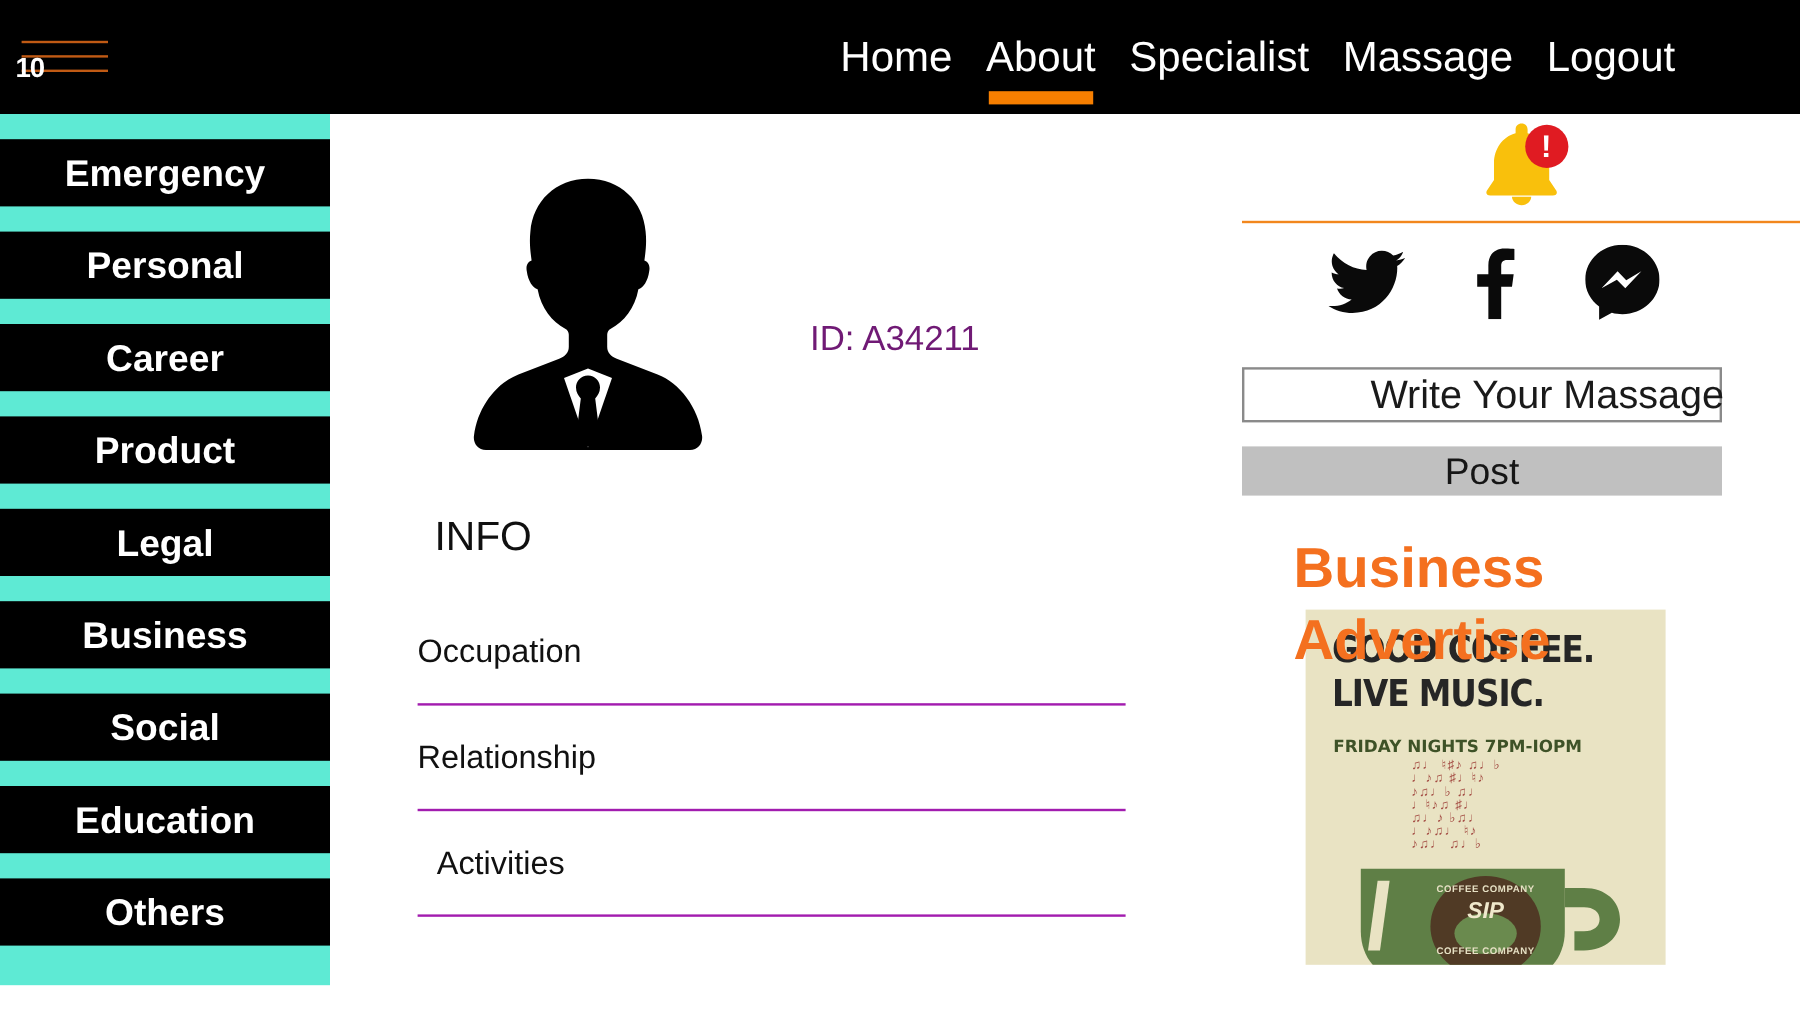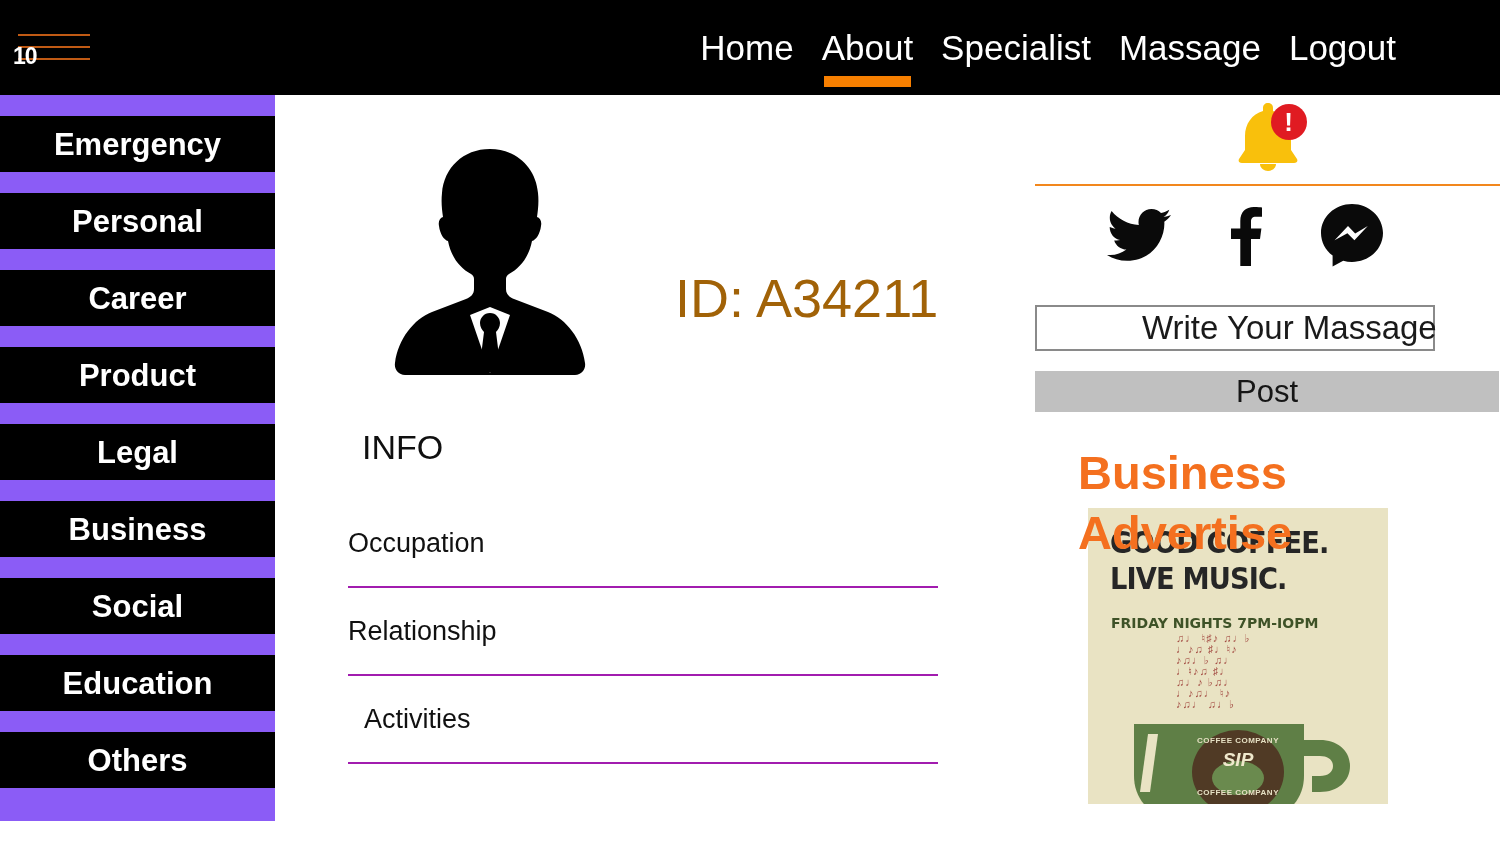--- a/index.html
+++ b/index.html
@@ -55,21 +55,21 @@
     left: 16px; right: 16px;
     bottom: -22px;
     height: 11px;
     background: #f77f00;
   }
 
   
   .sidebar {
     position: absolute; left: 0; top: 95px;
     width: 275px; height: 726px;
-    background: #8b5cf6;
+    background: #5eead4;
     overflow: hidden;
     text-decoration: underline;
   }
   .side-item {
     position: relative;
     height: 56px;
     margin-bottom: 21px;
     background: #000000;
     color: #ffffff;
     font-size: 31px;
@@ -94,21 +94,21 @@
   .center { position: absolute; left: 310px; top: 110px; width: 660px; }
   .profile-row {
     position: relative; height: 270px;
   }
   .avatar {
     position: absolute; left: 80px; top: 25px;
     width: 200px; height: 240px;
   }
   .id-text {
     position: absolute; left: 365px; top: 157px;
-    font-size: 54px; color: #a16207; white-space: nowrap;
+    font-size: 29px; color: #701a75; white-space: nowrap;
   }
   .info-label {
     position: absolute; left: 52px; top: 318px;
     font-size: 34px; color: #101010;
   }
   .fields { position: absolute; left: 38px; top: 390px; width: 590px; }
   .field {
     height: 88px;
     border-bottom: 2px solid #a21caf;
     display: flex; align-items: center;
@@ -151,21 +151,21 @@
     width: 400px;
     cursor: text;
   }
   .msg-input .msg-text {
     position: absolute; left: 105px; top: 50%;
     transform: translateY(-50%);
     font-size: 33px; color: #1a1a1a; white-space: nowrap;
   }
   .post-btn {
     margin-top: 20px;
-    width: 464px; height: 41px;
+    width: 400px; height: 41px;
     background: #c0c0c0;
     display: flex; align-items: center; justify-content: center;
     font-size: 31px; color: #161616;
     cursor: pointer;
   }
 
   
   .featured-zone { position: absolute; left: 1035px; top: 435px; width: 465px; height: 409px; }
   .featured-title {
     position: absolute; left: 43px; top: 8px;

